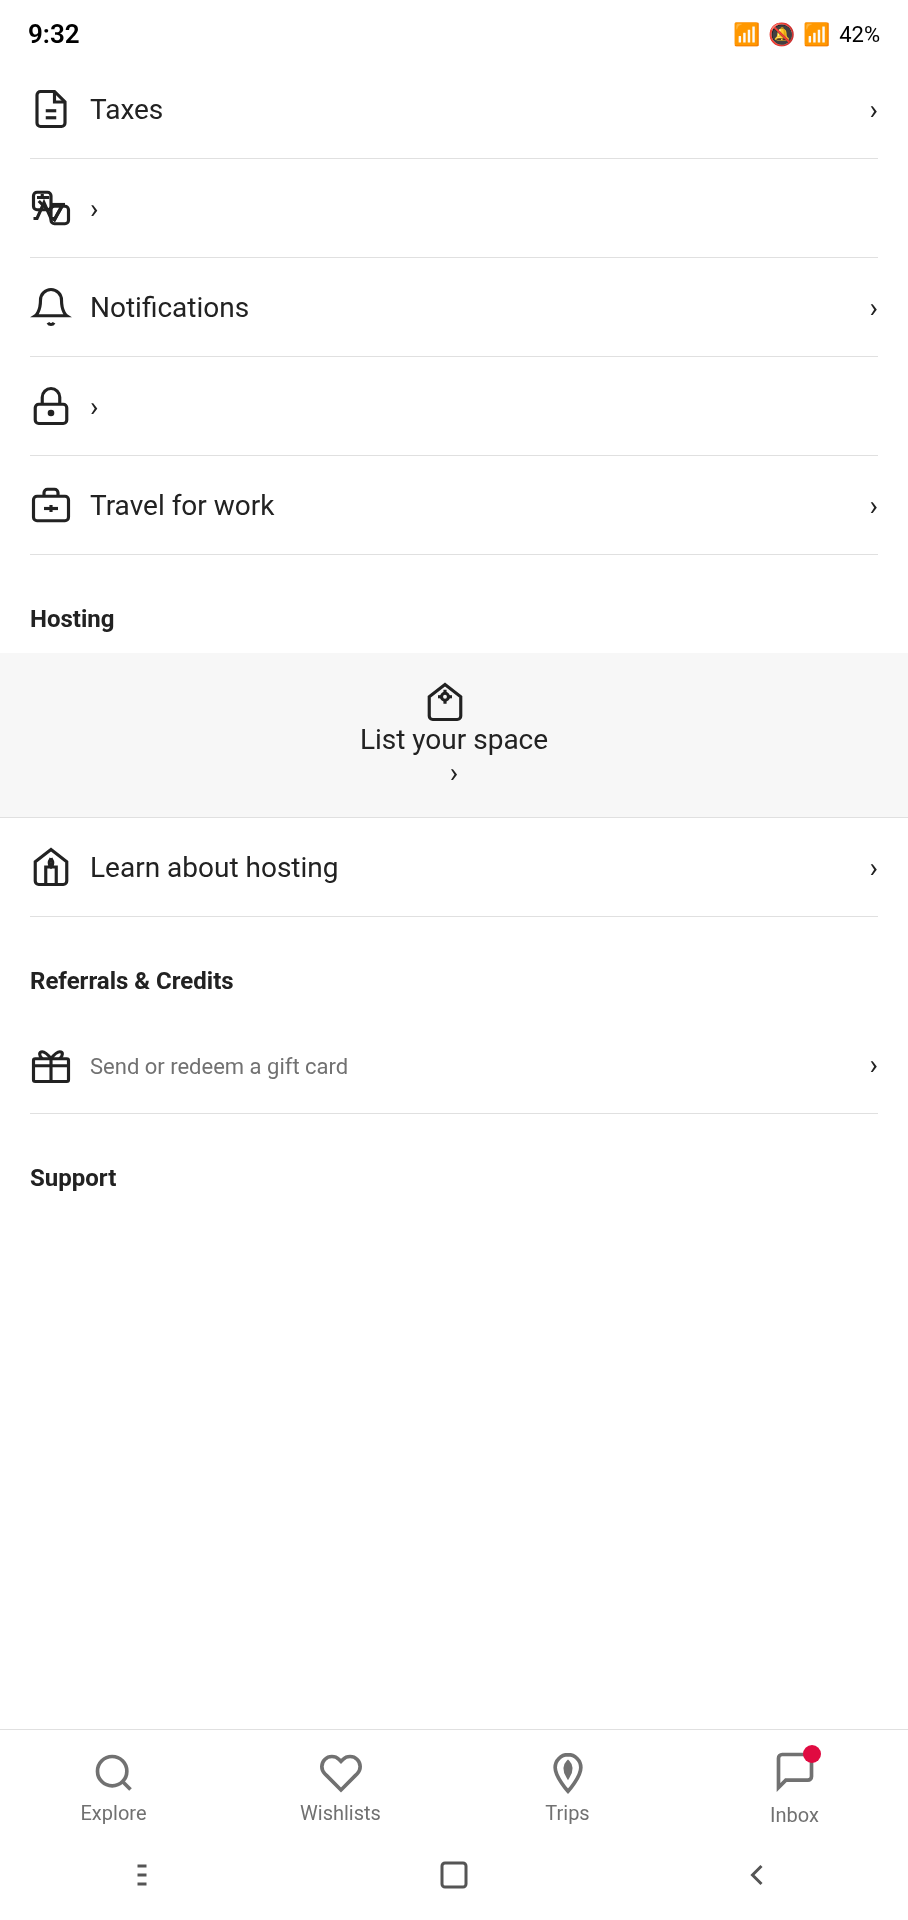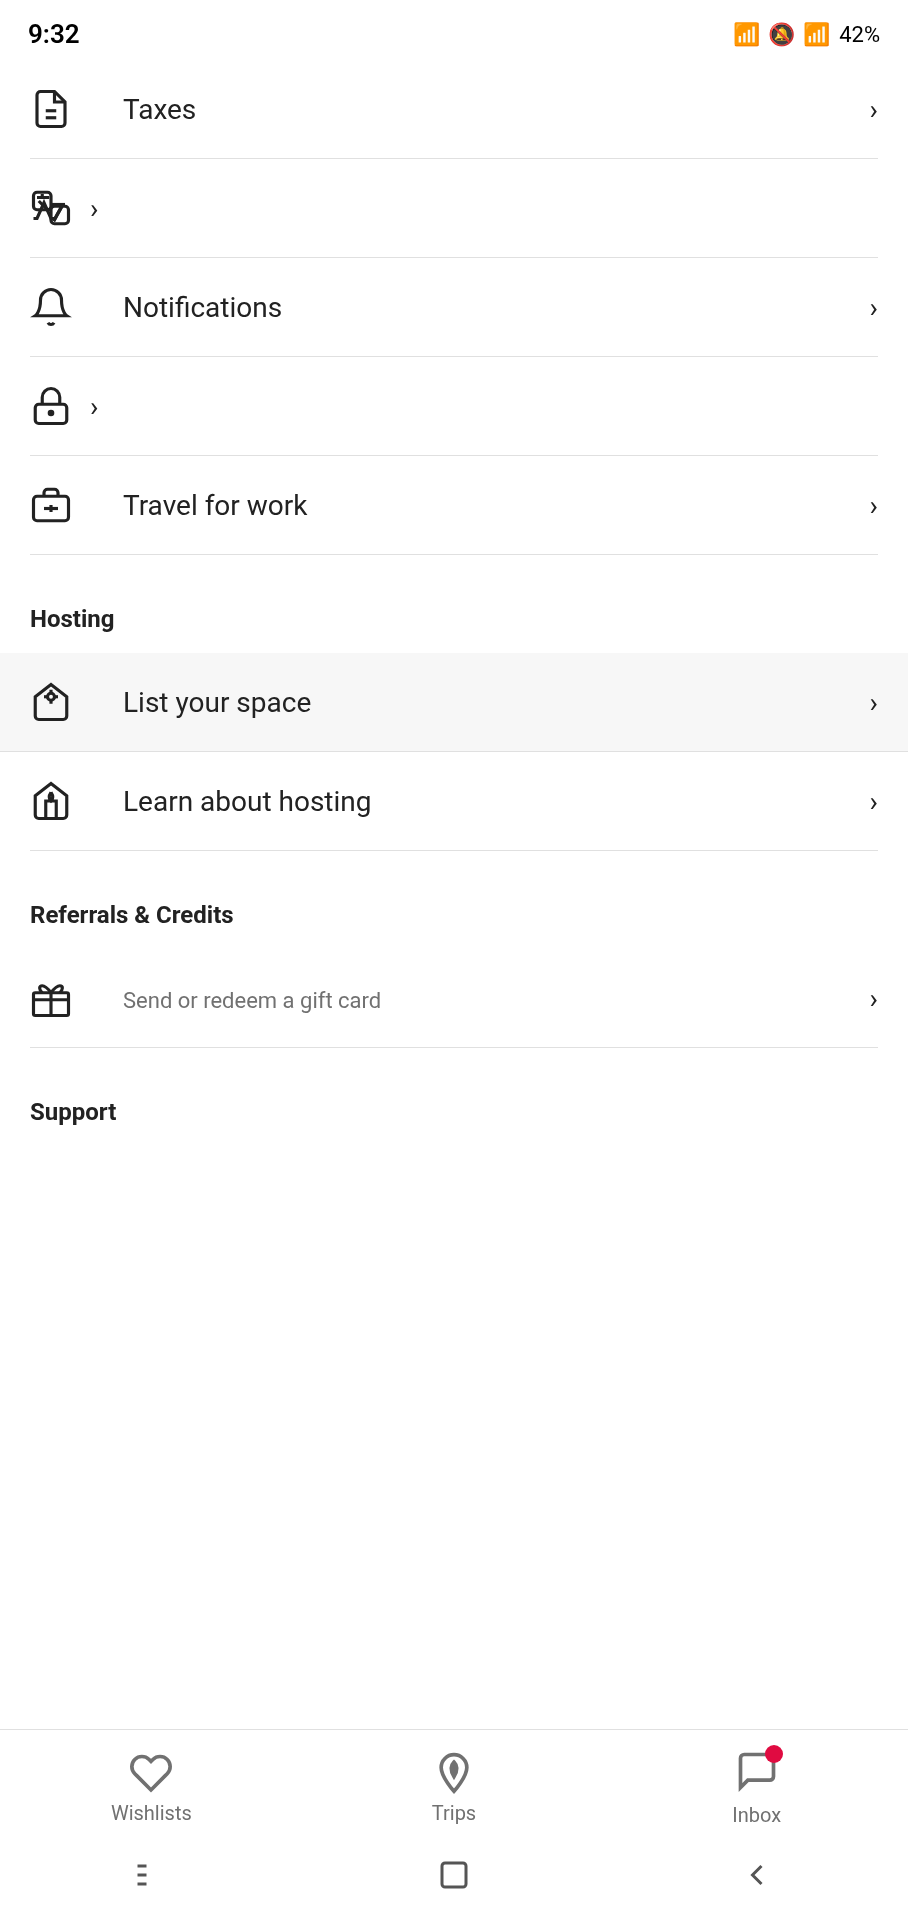--- a/index.html
+++ b/index.html
@@ -56,41 +56,41 @@
       padding: 28px 0;
       border-bottom: 1px solid #e0e0e0;
       cursor: pointer;
       position: relative;
     }
 
     .menu-item.highlighted {
       background: #f7f7f7;
       margin: 0 -30px;
       padding: 28px 30px;
+      flex-direction: column;
     }
 
     .menu-icon {
       width: 60px;
       flex-shrink: 0;
       display: flex;
       align-items: center;
       justify-content: flex-start;
     }
 
     .menu-icon svg {
       width: 42px;
       height: 42px;
       stroke: #222;
       fill: none;
       stroke-width: 1.8;
     }
 
     .menu-text {
       flex: 1;
-      margin-left: 33px;
     }
 
     .menu-title {
       font-size: 28px;
       color: #222;
       font-weight: 400;
     }
 
     .menu-subtitle {
       font-size: 22px;
@@ -340,20 +340,27 @@
     </div>
   </div>
 
   <div class="section-header">Support</div>
 
 </div>
 
 <div class="bottom-nav">
   <div class="nav-items">
 
+    <div class="nav-item">
+      <svg viewBox="0 0 24 24" fill="none" stroke="#717171" stroke-width="2">
+        <circle cx="11" cy="11" r="8"></circle>
+        <line x1="21" y1="21" x2="16.65" y2="16.65"></line>
+      </svg>
+      <span class="nav-label">Explore</span>
+    </div>
 
     <div class="nav-item">
       <svg viewBox="0 0 24 24" fill="none" stroke="#717171" stroke-width="2">
         <path d="M20.84 4.61a5.5 5.5 0 0 0-7.78 0L12 5.67l-1.06-1.06a5.5 5.5 0 0 0-7.78 7.78l1.06 1.06L12 21.23l7.78-7.78 1.06-1.06a5.5 5.5 0 0 0 0-7.78z"></path>
       </svg>
       <span class="nav-label">Wishlists</span>
     </div>
 
     <div class="nav-item">
       <svg viewBox="0 0 24 24" fill="none" stroke="#717171" stroke-width="2">

